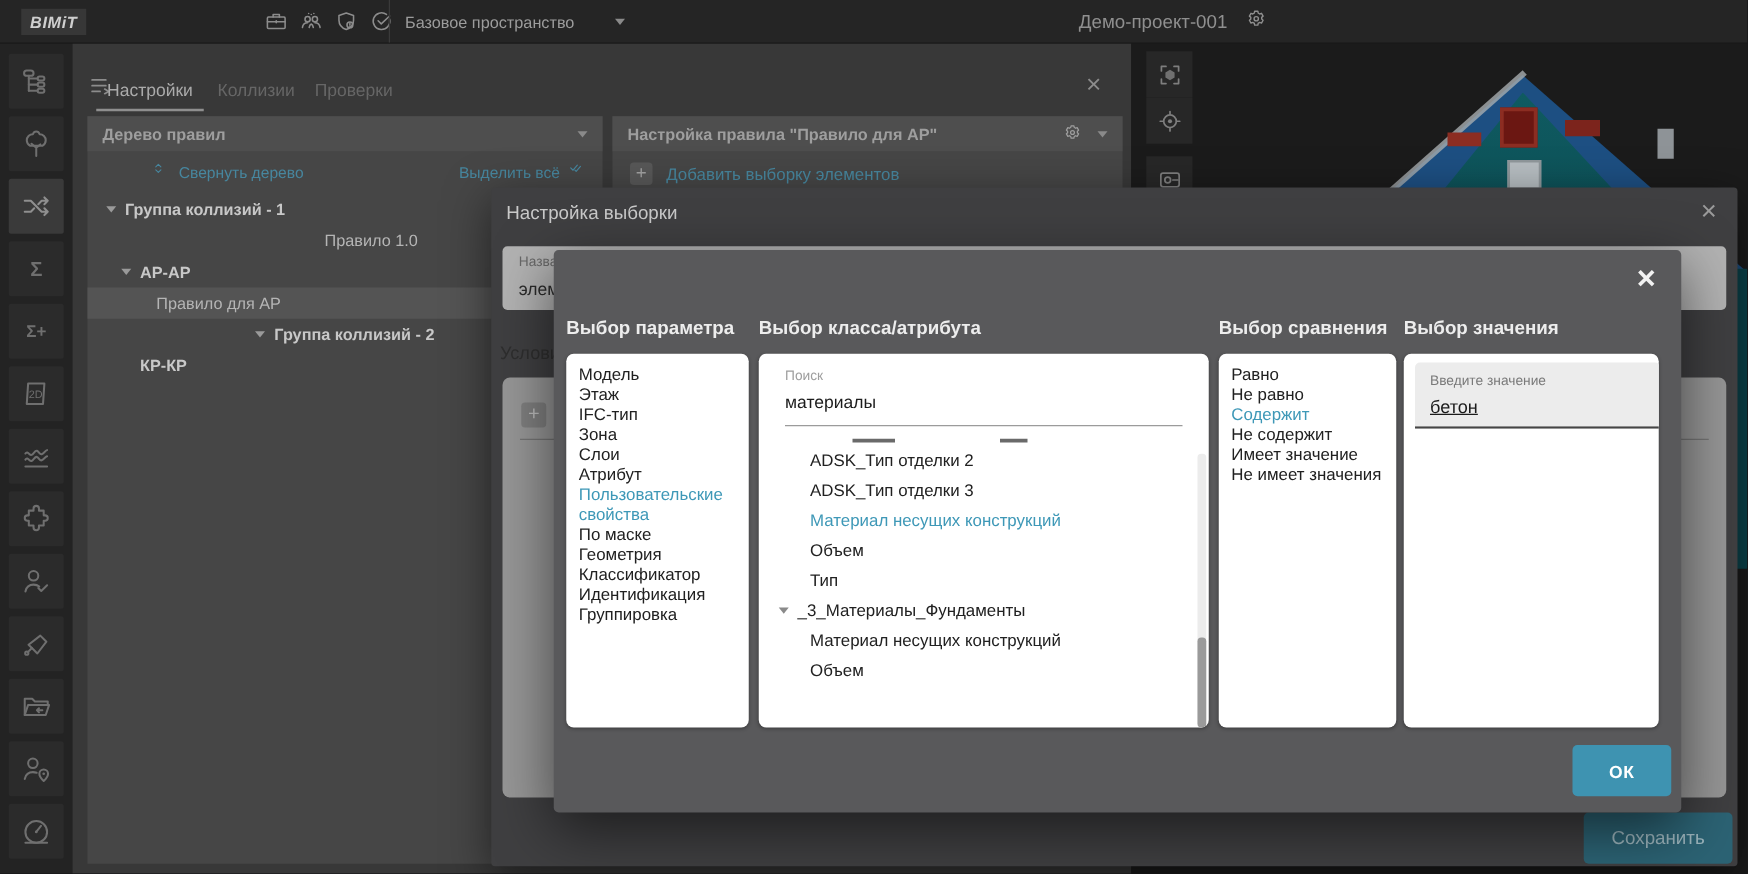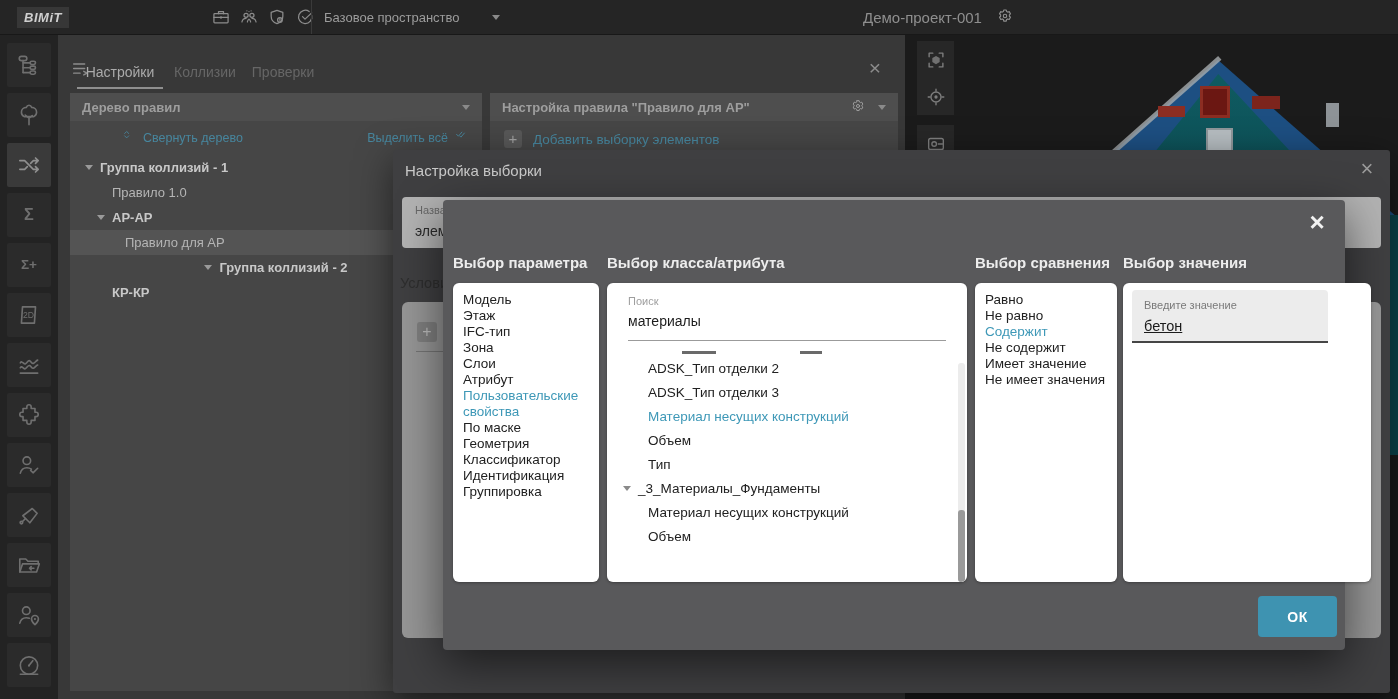--- a/index.html
+++ b/index.html
@@ -77,21 +77,21 @@
   .d1-save{position:absolute;left:874px;top:500px;width:119px;height:41px;background:#2c6374;border-radius:4px;color:#9eb7bf;font-size:15px;display:flex;align-items:center;justify-content:center;}
 
   
   .dialog2{position:absolute;left:443px;top:200px;width:902px;height:450px;background:#59595b;border-radius:4px;box-shadow:0 14px 46px rgba(0,0,0,.55);}
   .d2-close{position:absolute;right:16px;top:10px;width:24px;height:24px;color:#f2f2f2;font-size:26px;line-height:24px;text-align:center;font-weight:bold;}
   .col-head{position:absolute;top:54px;font-size:15px;font-weight:bold;color:#ededed;}
   .box{position:absolute;top:83px;height:299px;background:#fff;border-radius:6px;box-shadow:0 1px 3px rgba(0,0,0,.3);overflow:hidden;}
   #box-param{left:10px;width:146px;}
   #box-attr{left:164px;width:360px;}
   #box-comp{left:532px;width:142px;}
-  #box-value{left:680px;width:248px;}
+  #box-value{left:680px;width:204px;}
   .plain-list{list-style:none;margin:0;padding:9px 10px;}
   .plain-list li{font-size:13.5px;line-height:16px;color:#212121;}
   .plain-list li.sel{color:#3e98b7;}
   .search-lbl{position:absolute;left:21px;top:12px;font-size:11px;color:#9e9e9e;}
   .search-val{position:absolute;left:21px;top:30px;font-size:14px;color:#1c1c1c;}
   .search-line{position:absolute;left:21px;right:21px;top:57px;height:1px;background:#9b9b9b;}
   .attr-list{position:absolute;left:0;right:14px;top:66px;bottom:2px;overflow:hidden;}
   .attr-row{height:24px;display:flex;align-items:center;font-size:13.5px;color:#212121;padding-left:41px;}
   .attr-row.group{padding-left:16px;}
   .attr-row.group .tri{color:#8a8a8a;margin-right:7px;border-top-color:#8a8a8a;}
@@ -271,21 +271,21 @@
         <span>Выделить всё</span>
         <span id="dblcheck-ic"><svg viewBox="0 0 24 24" width="15" height="15" fill="none" stroke="currentColor" stroke-width="1.5" stroke-linecap="round" stroke-linejoin="round">
               <path d="m2.5 8.5 3 3L11 5M8 11.5l1.5 1.5L15 6.5"></path>
             </svg></span>
       </div>
       <div id="tree-rows">
           <div class="tree-row bold" style="padding-left: 15px;">
             <span class="tri"></span>
             <span>Группа коллизий - 1</span>
           </div>
-          <div class="tree-row" style="padding-left: 42px;">
+          <div class="tree-row" style="padding-left: 42px; justify-content: center;">
             <span>Правило 1.0</span>
           </div>
           <div class="tree-row bold" style="padding-left: 27px;">
             <span class="tri"></span>
             <span>АР-АР</span>
           </div>
           <div class="tree-row selected" style="padding-left: 55px;">
             <span>Правило для АР</span>
           </div>
           <div class="tree-row bold" style="padding-left: 0; justify-content: center;">
@@ -353,20 +353,21 @@
     <div class="d1-input">
       <span class="lbl">Название</span>
       <span class="val">элем</span>
     </div>
     <div class="d1-cond-label">Условия</div>
     <div class="d1-cond-panel">
       <span class="plus-tile2">+</span>
       <span class="d1-add-label">Д</span>
       <div class="d1-divider"></div>
     </div>
+    <div class="d1-save">Сохранить</div>
   </section>
 
   <section class="dialog2">
     <div class="d2-close">×</div>
 
     <div class="col-head" style="left:10px;">Выбор параметра</div>
     <div class="col-head" style="left:164px;">Выбор класса/атрибута</div>
     <div class="col-head" style="left:532px;">Выбор сравнения</div>
     <div class="col-head" style="left:680px;">Выбор значения</div>
 

